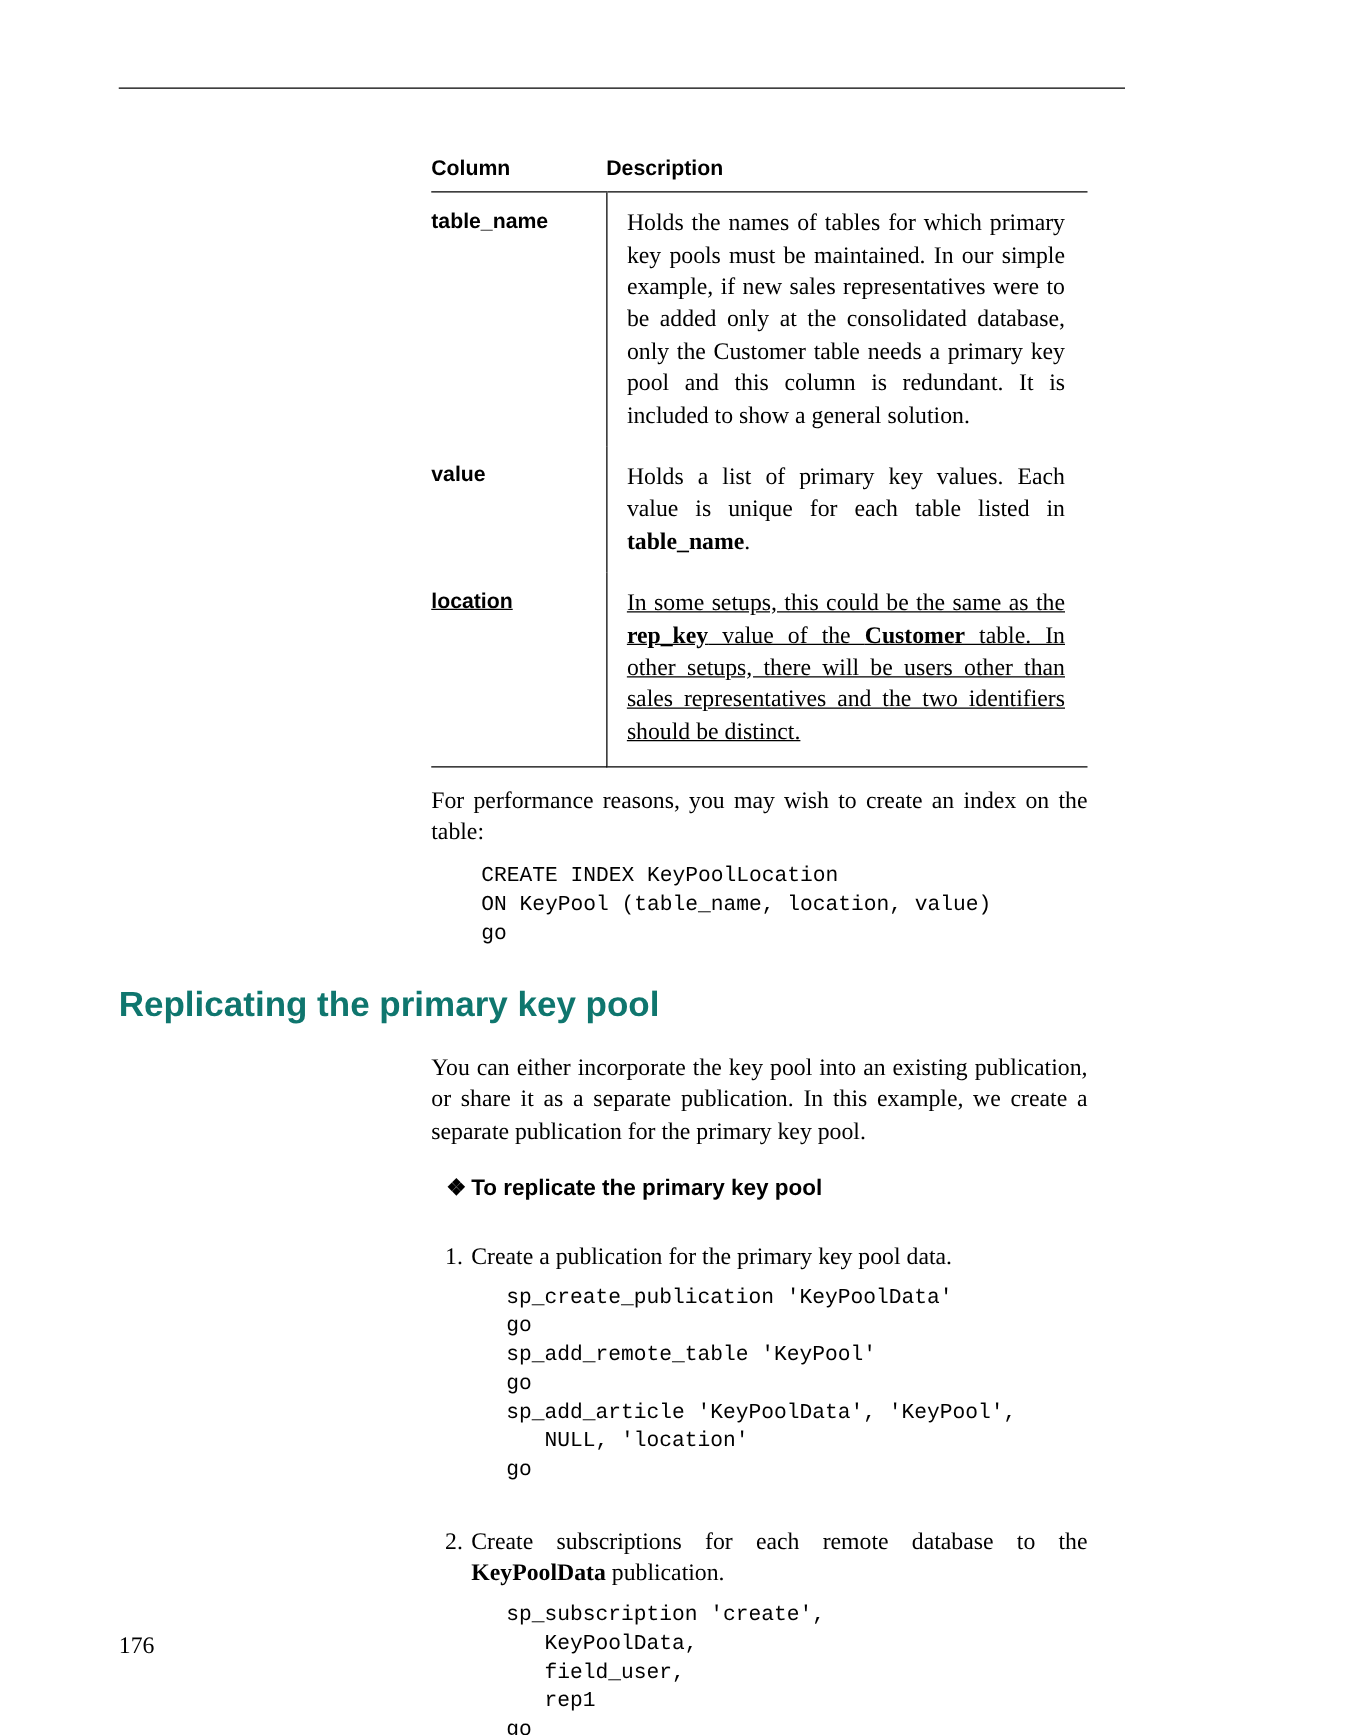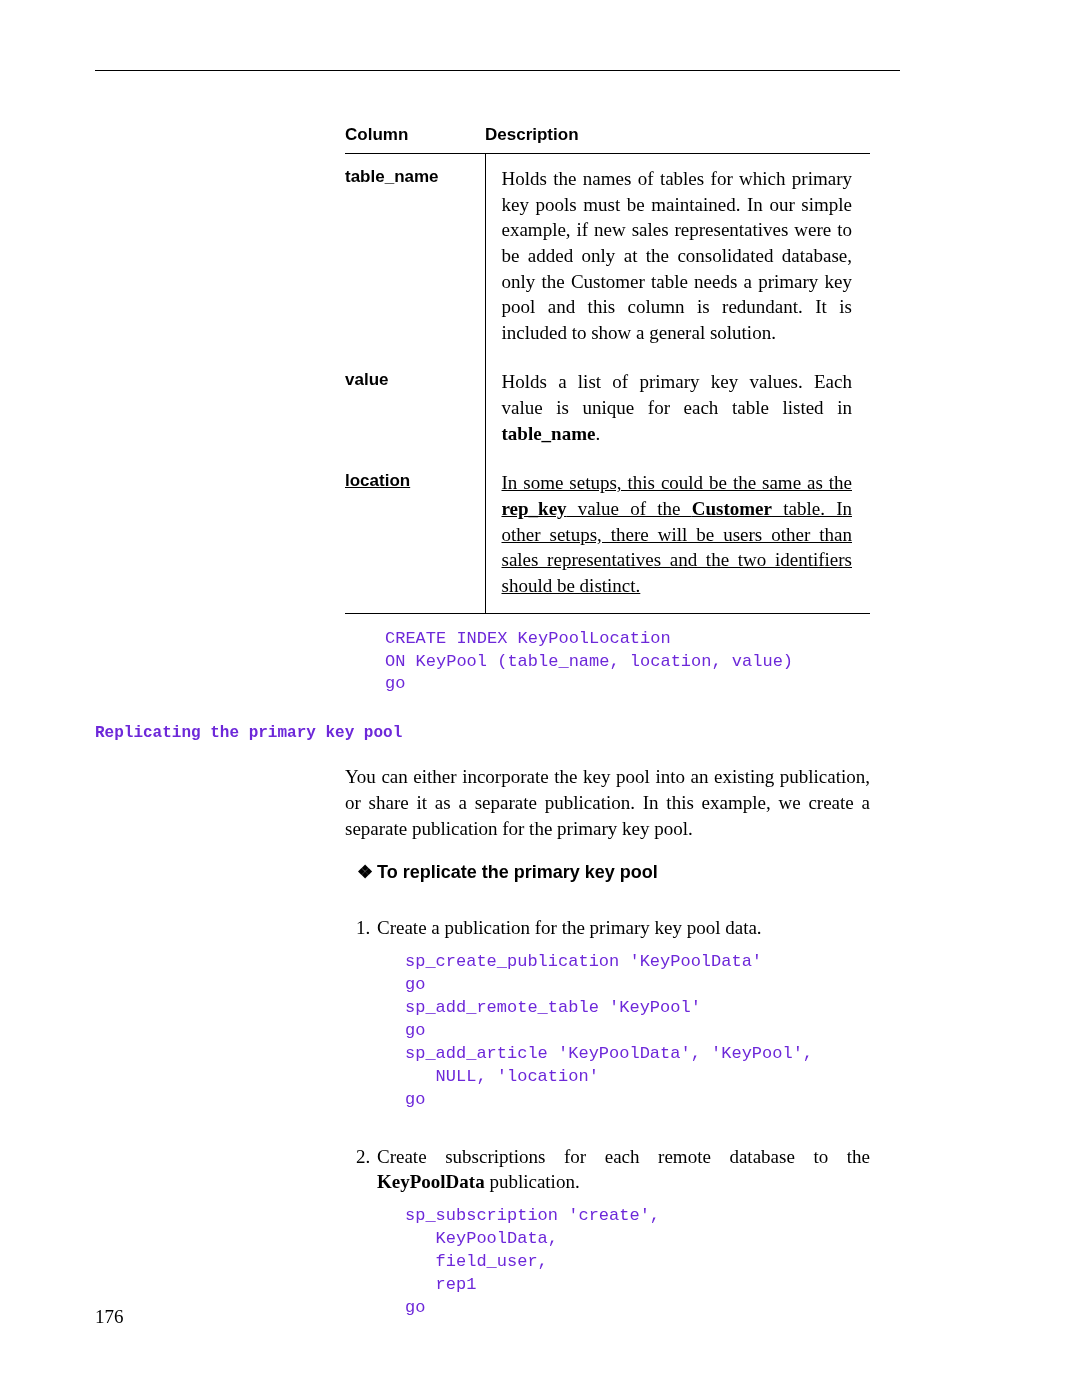--- a/index.html
+++ b/index.html
@@ -61,29 +61,29 @@
   .body-para {
     font-size: 19px;
     line-height: 1.35;
     text-align: justify;
     margin: 6px 0 10px 0;
   }
   .code-block {
     font-family: "Courier New", Courier, monospace;
     font-size: 17px;
     white-space: pre;
-    color: #6d28d9;
+    color: #000000;
     margin: 12px 0 18px 40px;
     line-height: 1.35;
   }
   .section-heading {
-    font-family: Liberation Mono, monospace;
+    font-family: Liberation Sans, sans-serif;
     font-weight: bold;
-    font-size: 16px;
-    color: #6d28d9;
+    font-size: 28px;
+    color: #0f766e;
     margin: 28px 0 22px 0;
   }
   .proc-heading {
     font-family: Arial, Helvetica, sans-serif;
     font-weight: bold;
     font-size: 18px;
     margin: 20px 0 14px 12px;
   }
   .proc-heading .diamond {
     display: inline-block;
@@ -137,20 +137,21 @@
             <td class="col-left">value</td>
             <td class="col-right">Holds a list of primary key values. Each value is unique for each table listed in <span class="bold-inline">table_name</span>.</td>
           </tr>
           <tr class="last">
             <td class="col-left">location</td>
             <td class="col-right">In some setups, this could be the same as the <span class="bold-inline">rep_key</span> value of the <span class="bold-inline">Customer</span> table. In other setups, there will be users other than sales representatives and the two identifiers should be distinct.</td>
           </tr>
         </tbody>
     </table>
 
+    <p class="body-para">For performance reasons, you may wish to create an index on the table:</p>
 
     <div class="code-block">CREATE INDEX KeyPoolLocation
 ON KeyPool (table_name, location, value)
 go</div>
   </div>
 
   <h2 class="section-heading">Replicating the primary key pool</h2>
 
   <div class="indent-block">
     <p class="body-para">You can either incorporate the key pool into an existing publication, or share it as a separate publication. In this example, we create a separate publication for the primary key pool.</p>

